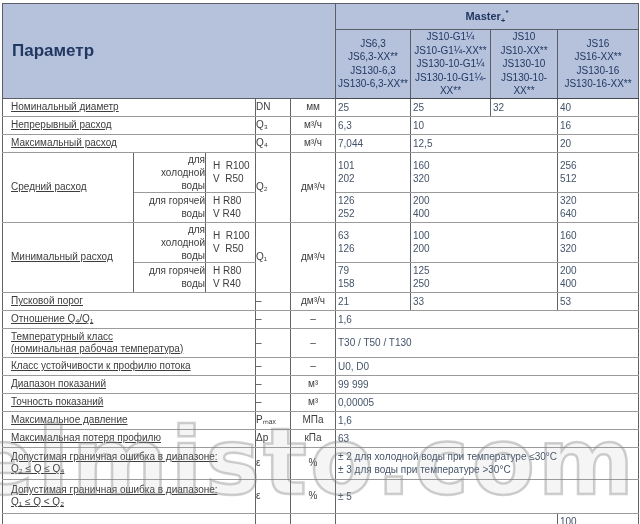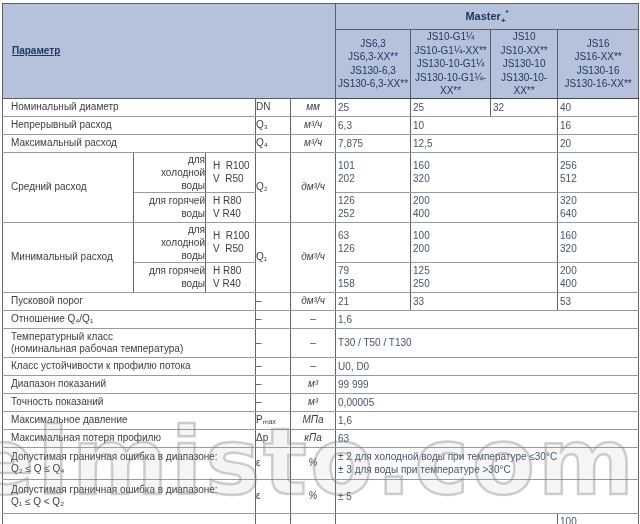--- a/index.html
+++ b/index.html
@@ -9,33 +9,33 @@
   table { border-collapse: collapse; table-layout: fixed;
           width: 636px; margin: 3px 0 0 2px; }
 
   th, td { border: 1px solid #9b9b9b; border-left-color: #60646b; border-right-color: #60646b;
            font-size: 10px; line-height: 12px; overflow: hidden; vertical-align: middle; }
 
   thead th { background: #b6c1dc; color: #203862; border-color: #5a5e66; }
   thead tr.brand-row th { height: 26px; }
   thead tr.model-row th { height: 60px; }
 
-  th.param-head { text-align: left; padding-left: 9px; font-weight: bold; font-size: 10px; text-decoration: underline; }
+  th.param-head { text-align: left; padding-left: 9px; font-weight: bold; font-size: 17px; }
   th.brand-cell { text-align: center; font-weight: bold; font-size: 11px; }
   th.brand-cell .sb { font-size: 8px; vertical-align: -3px; font-weight: bold; }
   th.brand-cell .sp { font-size: 8px; vertical-align: 5px; font-weight: bold; }
   th.model-cell { text-align: center; font-weight: normal; white-space: pre-line;
                   font-size: 10px; line-height: 13.5px; }
 
   tbody { background: #ffffff; }
-  td.lbl  { text-align: left; padding: 2px 20px 2px 8px; color: #3d3d3d; white-space: pre-line; }
+  td.lbl  { text-align: left; padding: 2px 20px 2px 8px; color: #3d3d3d; white-space: pre-line; text-decoration: underline; }
   td.sub  { text-align: right; padding-left: 8px; color: #3d3d3d; white-space: pre-line; line-height: 13px; }
   td.hv   { text-align: left; padding-left: 7px; color: #3d3d3d; white-space: pre-wrap; line-height: 13px; }
   td.sym  { text-align: left; color: #3d3d3d; }
-  td.unit { text-align: center; color: #3d3d3d; white-space: pre-line; font-style: italic; }
+  td.unit { text-align: center; color: #3d3d3d; white-space: pre-line; }
   td.val  { color: #44546a; white-space: pre-line; line-height: 13px; padding: 1px 2px; }
 
   tr.h18 { height: 18px; } tr.h28 { height: 28px; } tr.h30 { height: 30px; }
   tr.h32 { height: 32px; } tr.h34 { height: 34px; } tr.h48 { height: 48px; }
 
   tbody tr:last-child td { border-bottom-color: #55585e; }
   thead tr.model-row th { border-bottom-color: #44474c; }
 
   .watermark { position: absolute; left: -28px; top: 404px; width: 700px; height: 120px;
                text-align: center; font-family: "DejaVu Sans", sans-serif;
@@ -98,21 +98,21 @@
       <td class="sym">Q₃</td>
       <td class="unit">м³/ч</td>
       <td class="val">6,3</td>
       <td class="val" colspan="2">10</td>
       <td class="val">16</td>
     </tr>
     <tr class="h18">
       <td class="lbl" colspan="3">Максимальный расход</td>
       <td class="sym">Q₄</td>
       <td class="unit">м³/ч</td>
-      <td class="val">7,875</td>
+      <td class="val">7,044</td>
       <td class="val" colspan="2">12,5</td>
       <td class="val">20</td>
     </tr>
     <tr class="h30">
       <td class="lbl" rowspan="2">Средний расход</td>
       <td class="sub">для холодной
 воды</td>
       <td class="hv">H  R100
 V  R50</td>
       <td class="sym" rowspan="2">Q₂</td>

